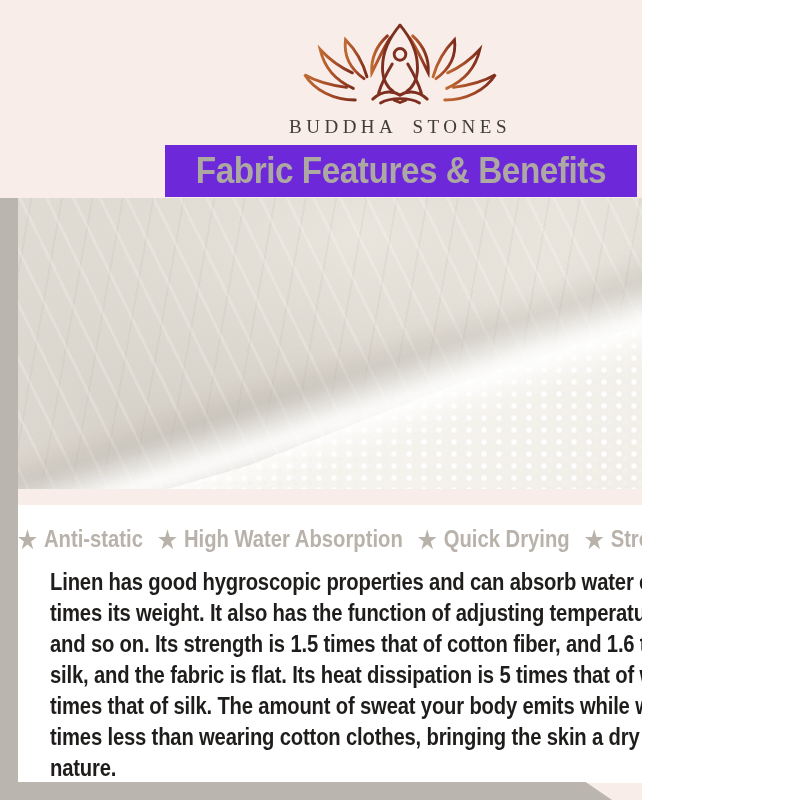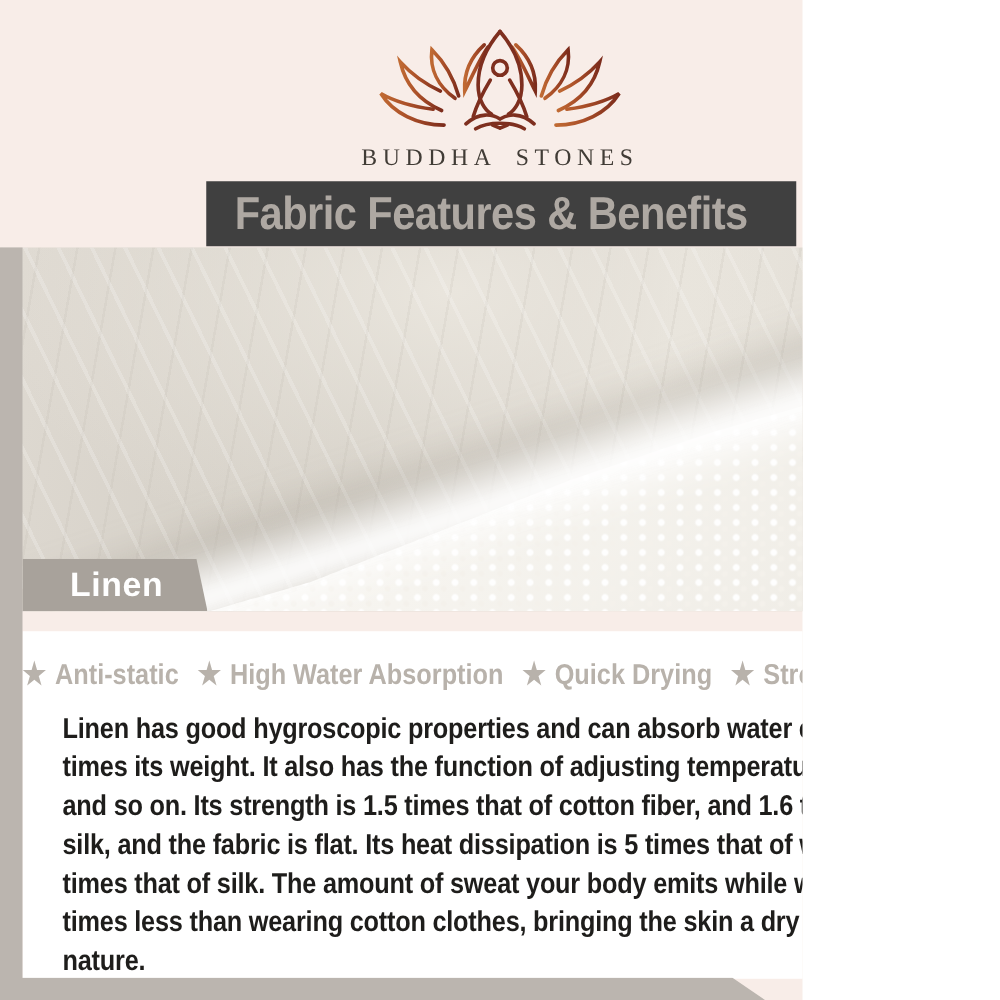--- a/index.html
+++ b/index.html
@@ -4,22 +4,22 @@
 <style>
   html,body{margin:0;padding:0;}
   body{font-family:"Liberation Sans",sans-serif;}
   .page{position:relative;width:642px;height:800px;background:#F8EDE8;overflow:hidden;}
 
   
   .header{position:absolute;top:0;left:0;width:800px;height:198px;}
   .logo-wrap{display:flex;justify-content:center;padding-top:20px;}
   .brand-name{margin-top:2px;text-align:center;font-family:"Liberation Serif",serif;
     font-size:19px;letter-spacing:4.5px;word-spacing:7px;color:#413C36;}
-  .band{position:absolute;left:165px;top:145px;width:472px;height:52px;background:#404040;
-    display:flex;align-items:center;justify-content:flex-start;}
+  .band{position:absolute;left:165px;top:145px;width:472px;height:52px;background:#6d28d9;
+    display:flex;align-items:center;justify-content:center;}
   .band-title{font-size:37px;font-weight:bold;color:#AEA8A2;white-space:nowrap;
     transform:scaleX(0.90);transform-origin:50% 50%;letter-spacing:-0.5px;}
 
   
   .photo{position:absolute;left:0;top:198px;width:800px;height:291px;overflow:hidden;
     background:
       radial-gradient(ellipse at 45% 12%, rgba(236,232,224,0.9), rgba(236,232,224,0) 60%),
       linear-gradient(103deg,#DFDAD2 0%,#D2CDC4 38%,#D8D3CB 52%,#E6E2DA 64%,#DDD8D0 100%);}
   .fibers{position:absolute;inset:0;background:
       repeating-linear-gradient(64deg, rgba(255,255,255,0.20) 0 3px, rgba(255,255,255,0) 3px 24px),
@@ -109,23 +109,20 @@
     </div>
   </div>
 
   <div class="photo">
     <div class="fibers"></div>
     <div class="shadow-band"></div>
     <div class="roll"></div>
     <div class="ridge"></div>
   </div>
 
-  <div class="linen-label">
-    <span>Linen</span>
-  </div>
 
   <div class="bar bar-left"></div>
   <div class="bar bar-bottom"></div>
   <div class="bar bar-right"></div>
 
   <div class="card">
     <div class="features">
       <span class="feat">
         <span class="star">★</span>
         <span>Anti-static</span>

